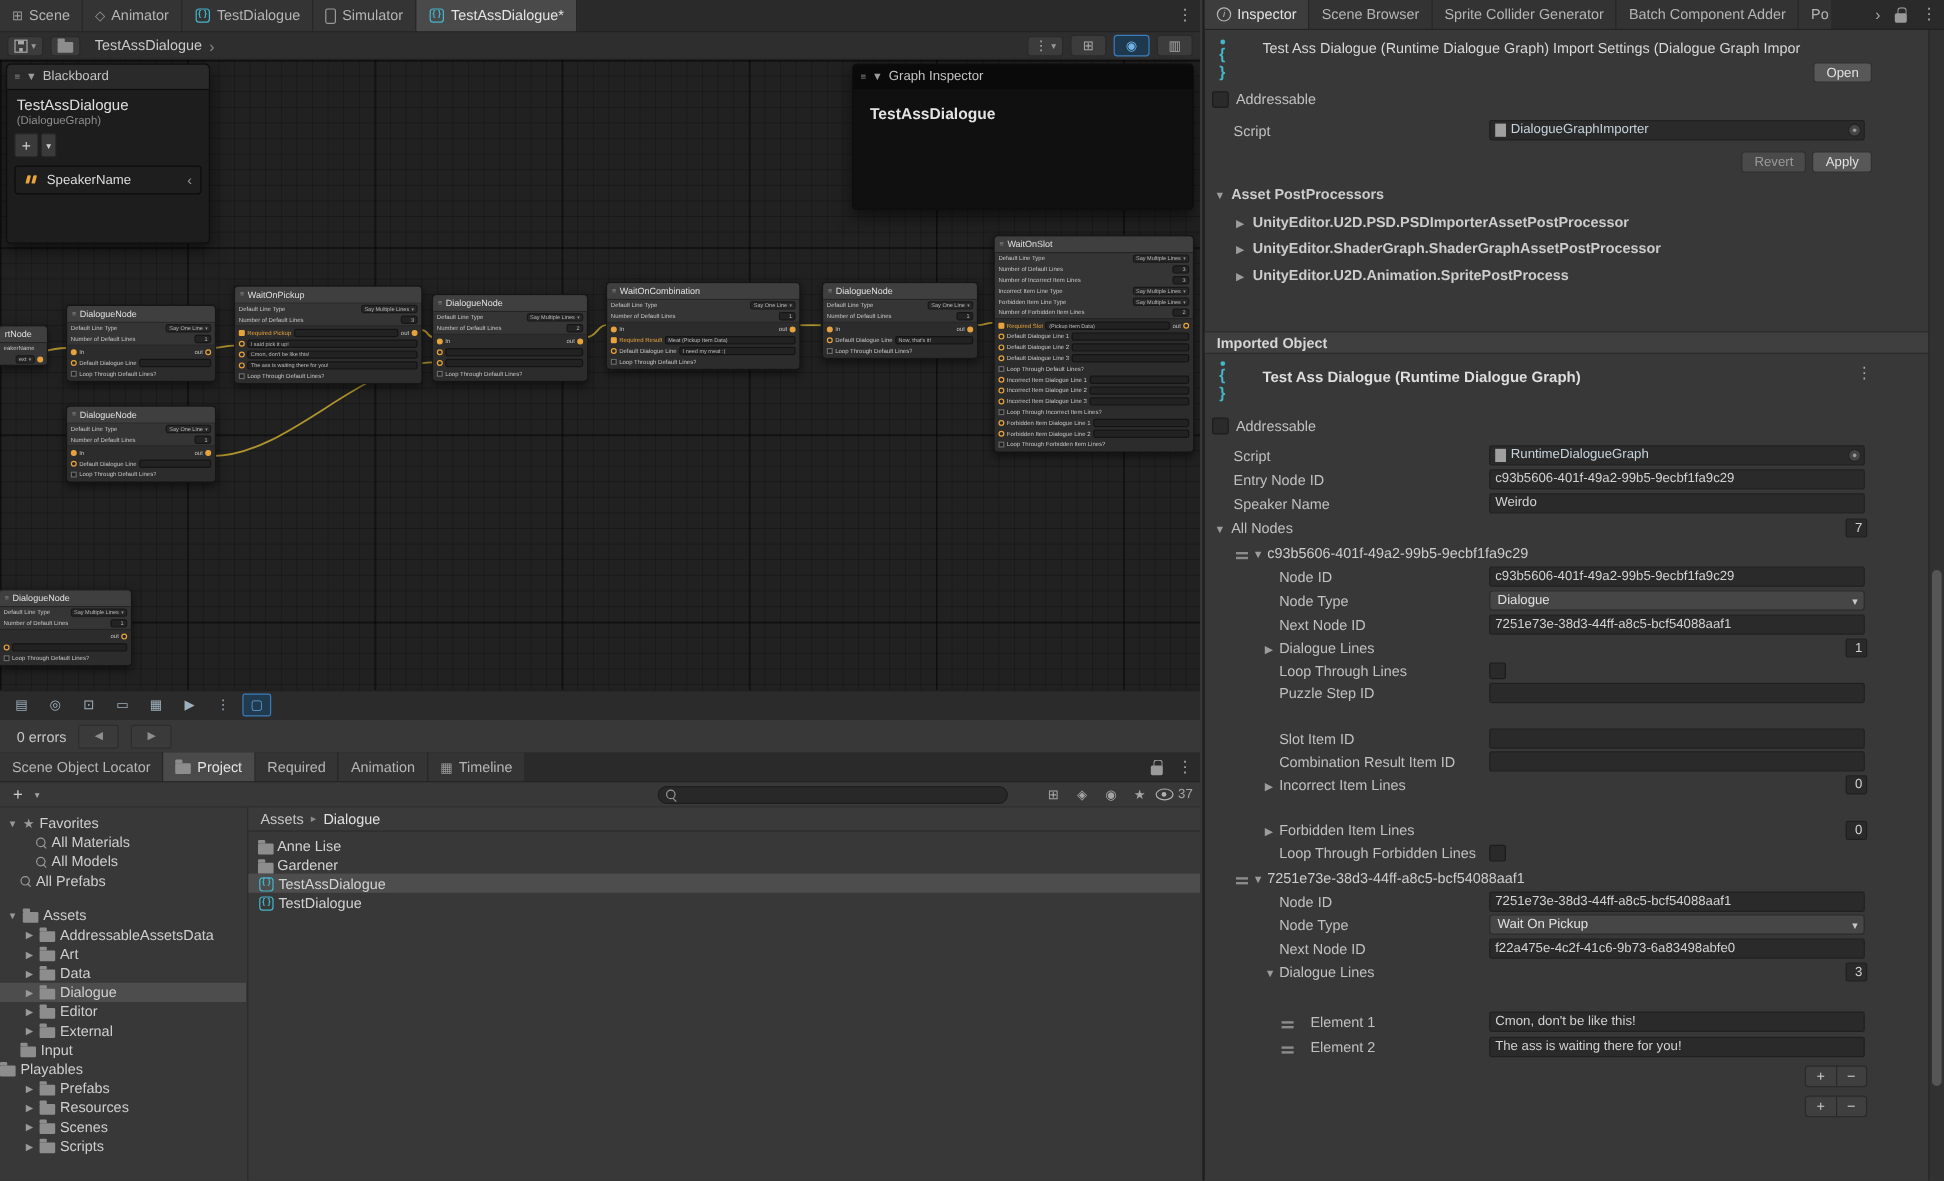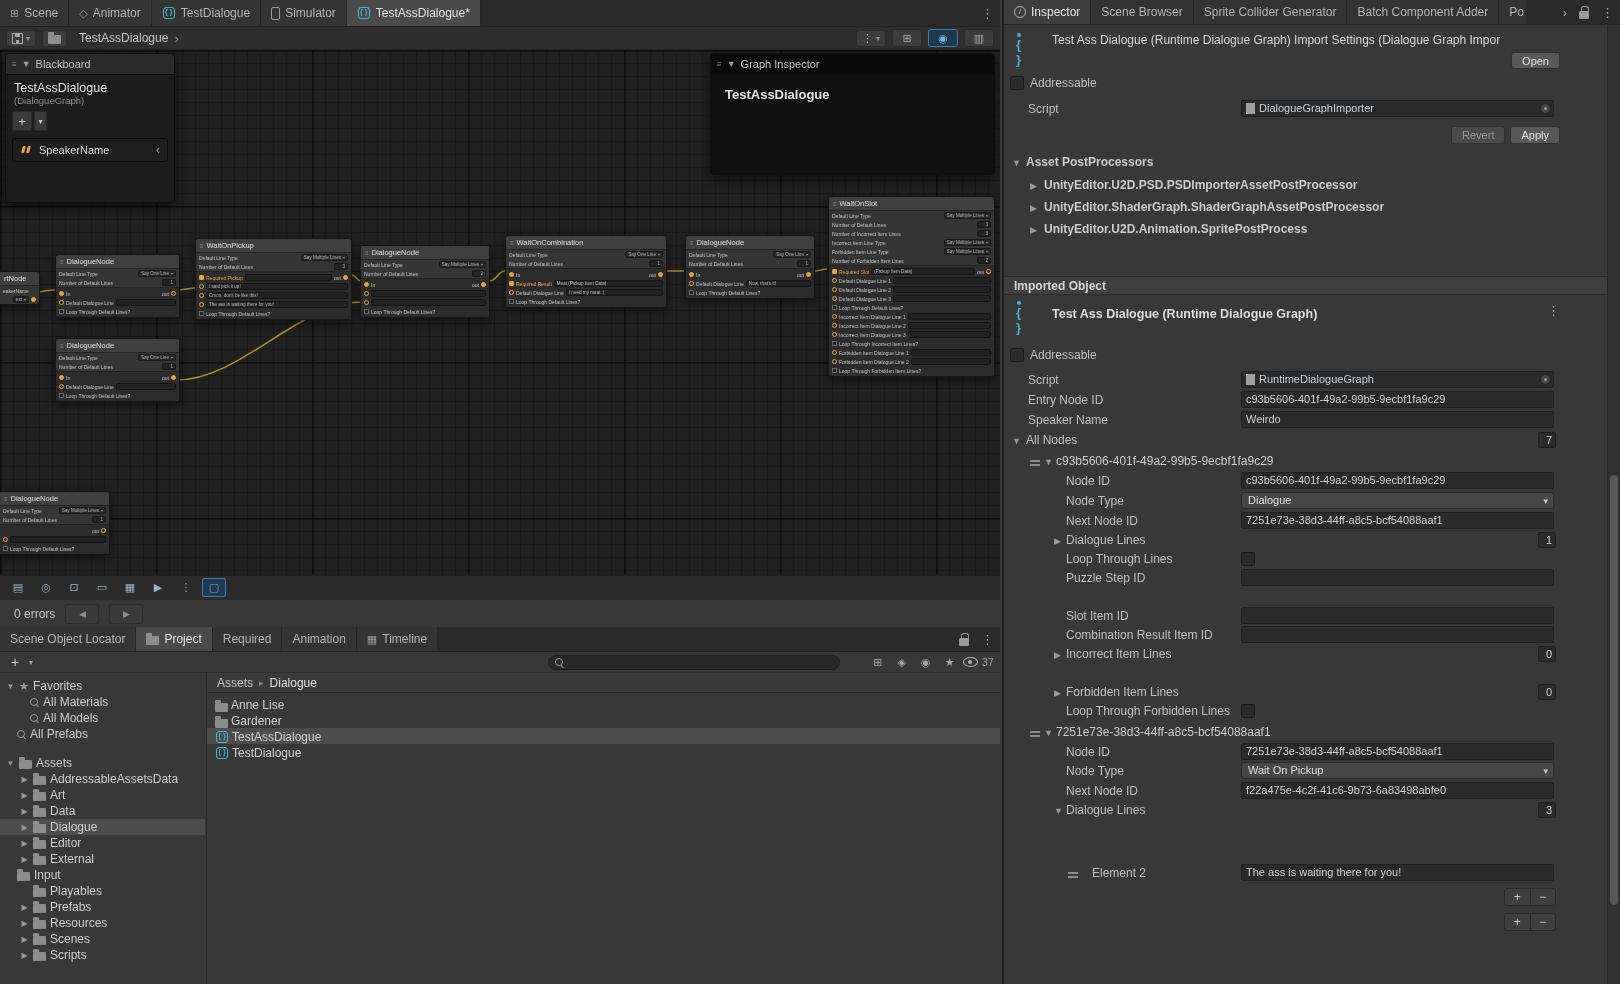--- a/index.html
+++ b/index.html
@@ -716,21 +716,21 @@
     </div>
   <div class="trow" style="padding-left:20px">
       <span class="tw">▶</span>
       <span class="foldic"></span>
       <span>External</span>
     </div>
   <div class="trow" style="padding-left:17px">
       <span class="foldic"></span>
       <span>Input</span>
     </div>
-  <div class="trow" style="padding-left:33px">
+  <div class="trow" style="">
       <span class="foldic"></span>
       <span>Playables</span>
     </div>
   <div class="trow" style="padding-left:20px">
       <span class="tw">▶</span>
       <span class="foldic"></span>
       <span>Prefabs</span>
     </div>
   <div class="trow" style="padding-left:20px">
       <span class="tw">▶</span>
@@ -939,20 +939,25 @@
   </div>
   <div class="irow" style="top:782px">
     <span class="ilab" style="left:62px">Next Node ID</span>
     <div class="ifield">f22a475e-4c2f-41c6-9b73-6a83498abfe0</div>
   </div>
   <div class="irow" style="top:801px">
     <span class="fgl" style="left:50px">▼</span>
     <span class="ilab" style="left:62px">Dialogue Lines</span>
     <div class="icount">3</div>
   </div>
+  <div class="irow" style="top:843px">
+    <span class="dragh" style="left:64px"></span>
+    <span class="ilab" style="left:88px">Element 1</span>
+    <div class="ifield">Cmon, don't be like this!</div>
+  </div>
   <div class="irow" style="top:864px">
     <span class="dragh" style="left:64px"></span>
     <span class="ilab" style="left:88px">Element 2</span>
     <div class="ifield">The ass is waiting there for you!</div>
   </div>
 
   <div class="pm" style="top:888px">
       <span>+</span>
       <span>−</span>
     </div>

